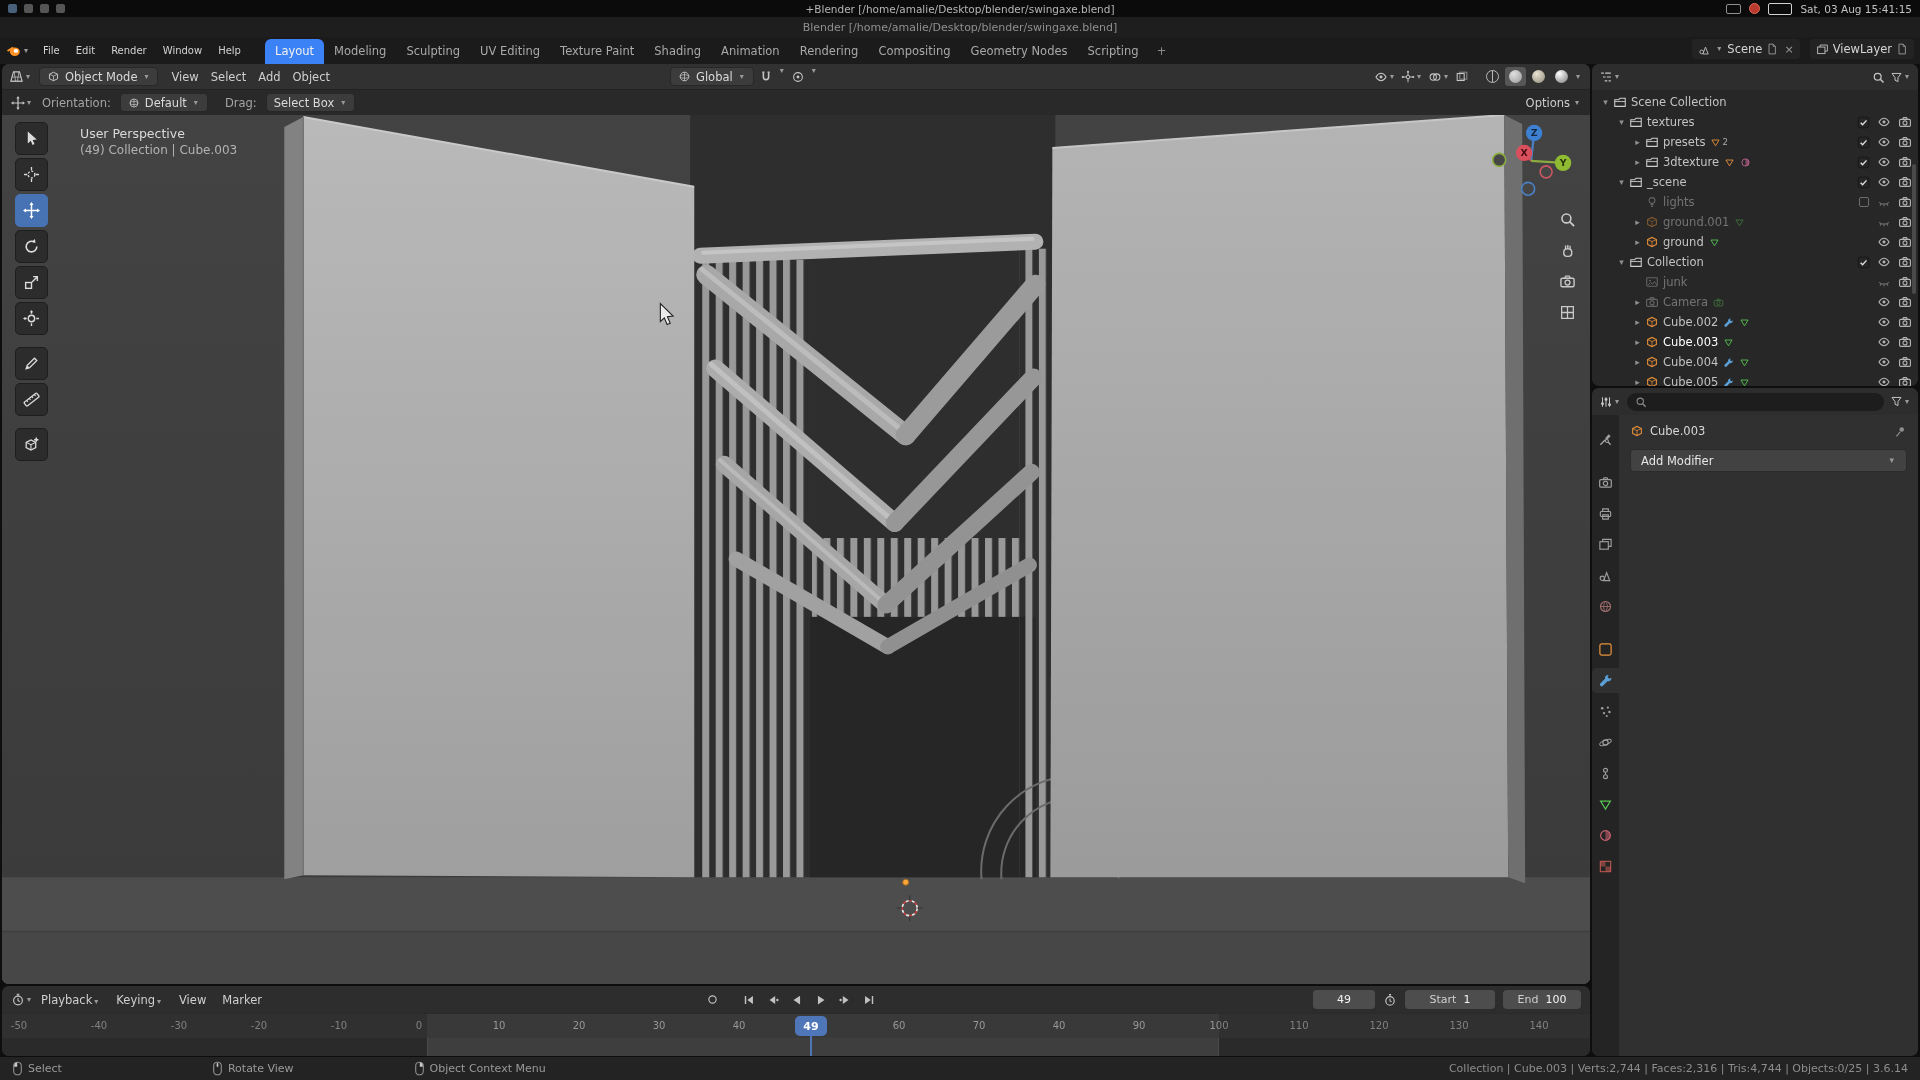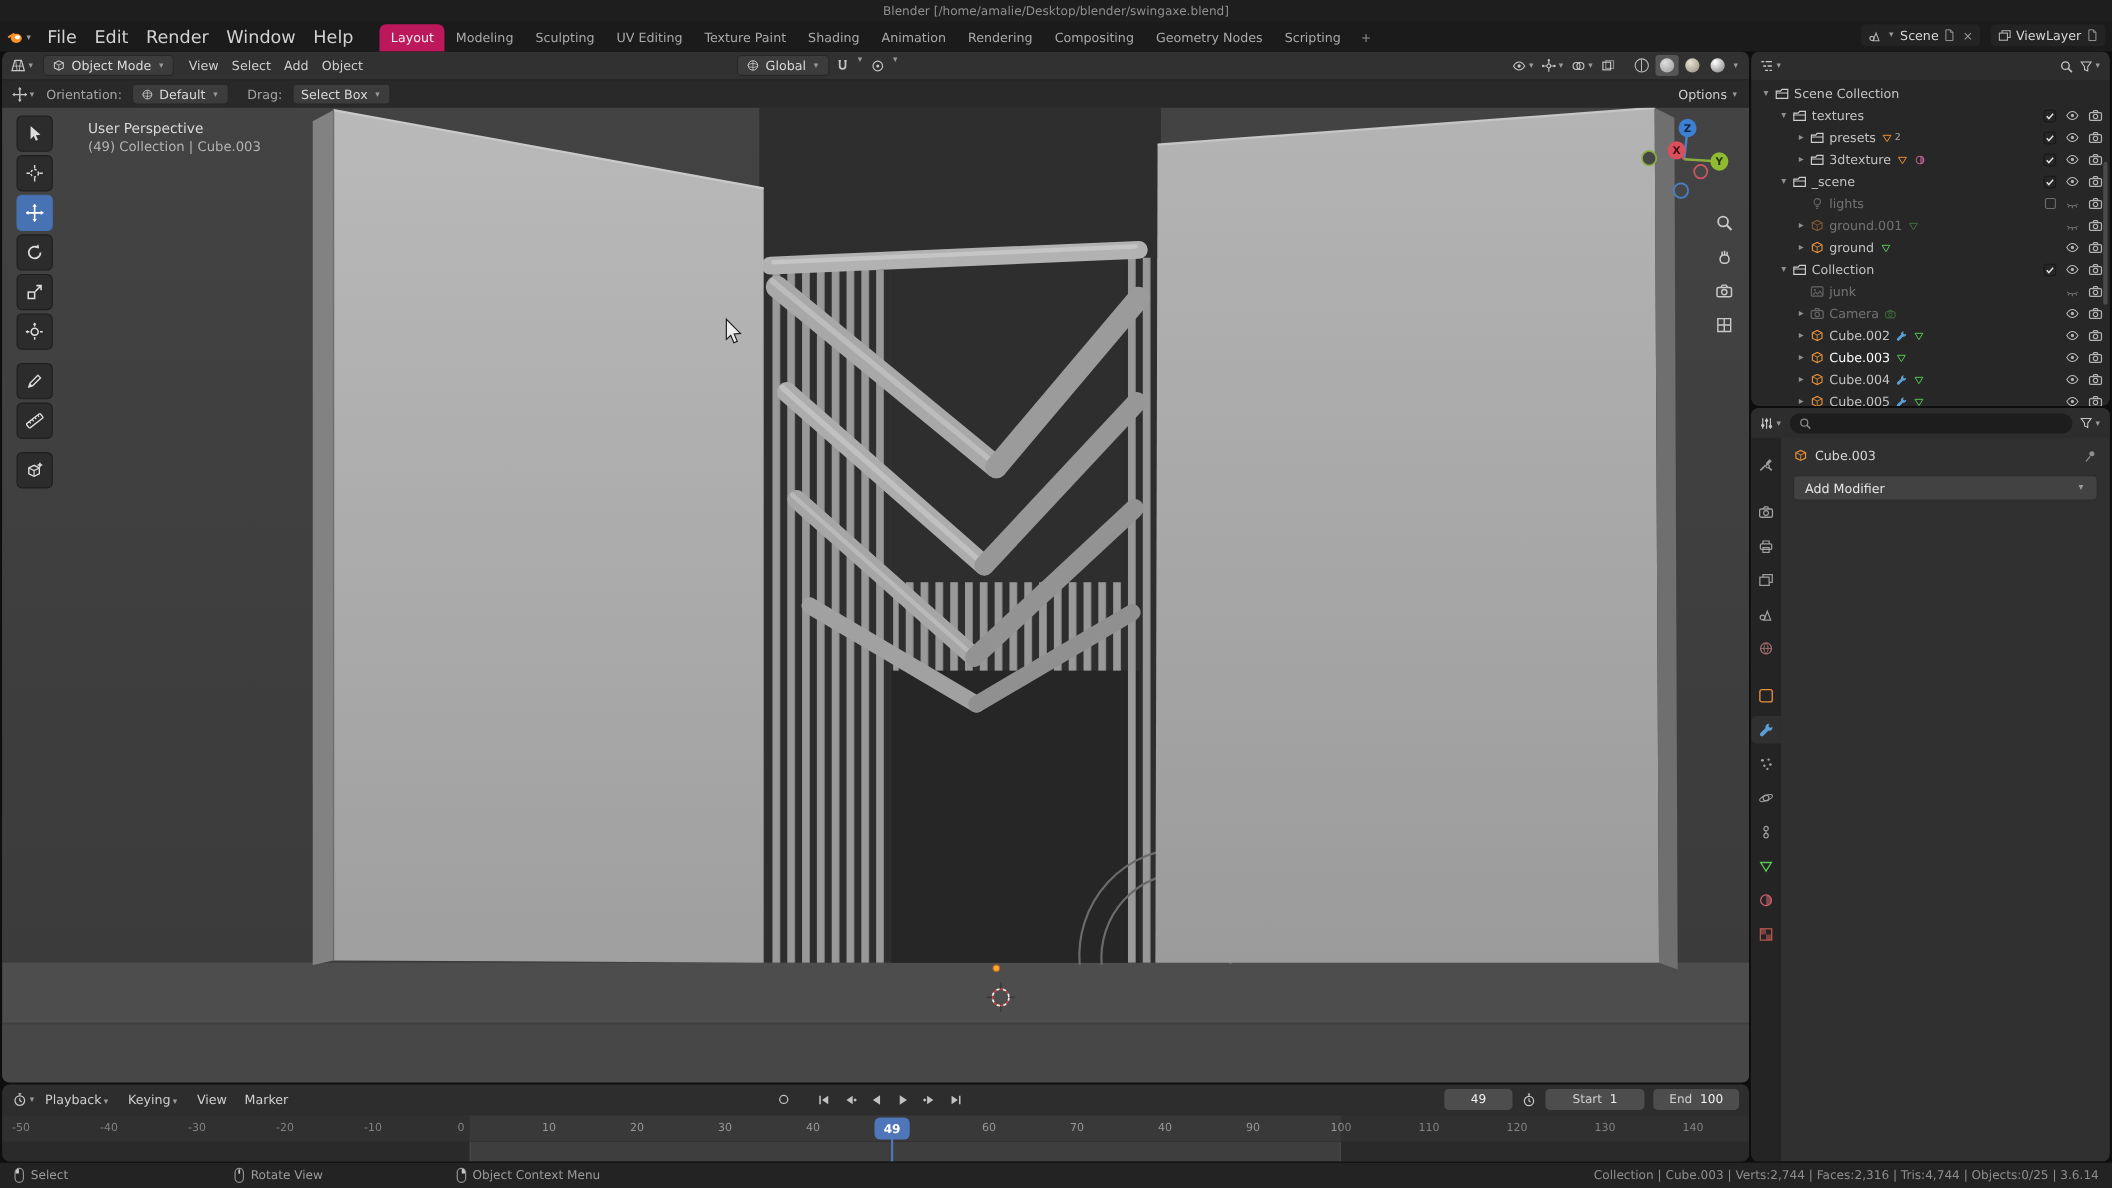--- a/index.html
+++ b/index.html
@@ -21,24 +21,24 @@
   .tray-box{width:24px;height:12px;border:1px solid #d2d2d2;border-radius:2px}
   #os-clock{color:#c2c2c2;white-space:nowrap}
 
   
   #app-titlebar{height:20px;background:#1e1e1e;display:flex;align-items:center;justify-content:center;
     font-size:11px;color:#8f8f8f}
 
   
   #topbar{height:27px;background:#1b1b1b;display:flex;align-items:flex-end;padding:0 6px}
   #topbar-left{display:flex;align-items:center;height:100%;gap:1px}
-  .tmenu{padding:4px 8px;color:#d2d2d2;font-size:16px;border-radius:3px}
+  .tmenu{padding:4px 8px;color:#d2d2d2;font-size:10px;border-radius:3px}
   #workspaces{display:flex;margin-left:16px;height:100%;align-items:flex-end}
   .ws{padding:5px 10px 6px;font-size:11.5px;color:#a9a9a9;border-radius:6px 6px 0 0;white-space:nowrap}
-  .ws.active{background:#be185d;color:#f0f0f0}
+  .ws.active{background:#3b82f6;color:#f0f0f0}
   .ws.add{color:#8d8d8d;padding:5px 8px 6px}
   #topbar-right{margin-left:auto;display:flex;align-items:center;height:100%;gap:10px;padding-bottom:3px}
   .sel{display:flex;align-items:center;gap:4px;font-size:11.5px;color:#d5d5d5;background:#232323;
     border-radius:4px;height:20px;padding:0 6px}
   .sel .x{color:#9a9a9a;font-size:11px;margin-left:2px}
 
   
   #main{flex:1;display:flex;gap:2px;padding:0 2px;background:#0e0e0e;min-height:0}
   #left-col{width:1588px;display:flex;flex-direction:column;gap:2px;min-height:0}
   #right-col{flex:1;display:flex;flex-direction:column;gap:2px;min-height:0}
@@ -377,20 +377,33 @@
       </symbol>
 <symbol id="sym-jumpend" viewBox="0 0 16 16">
         <path d="M12 3.5v9" stroke="currentColor" stroke-width="1.6"></path>
         <path d="M3.5 3.5L10 8l-6.5 4.5z" fill="currentColor"></path>
       </symbol>
 </defs>
 </svg>
 
 <div id="app">
 
+  <div id="os-bar">
+    <span class="osic"></span>
+    <span class="osic g"></span>
+    <span class="osic g"></span>
+    <span class="osic g"></span>
+    <span id="os-title">+Blender [/home/amalie/Desktop/blender/swingaxe.blend]</span>
+    <div id="os-right">
+      <span class="tray-kbd"></span>
+      <span class="tray-red"></span>
+      <span class="tray-box"></span>
+      <span id="os-clock">Sat, 03 Aug 15:41:15</span>
+    </div>
+  </div>
 
   <div id="app-titlebar">
     <span>Blender [/home/amalie/Desktop/blender/swingaxe.blend]</span>
   </div>
 
   <div id="topbar">
     <div id="topbar-left">
       <span class="hico" style="margin-right:4px">
         <svg class="ic" style="width:16px;height:16px" viewBox="0 0 16 16">
             <use href="#sym-blender"></use>

